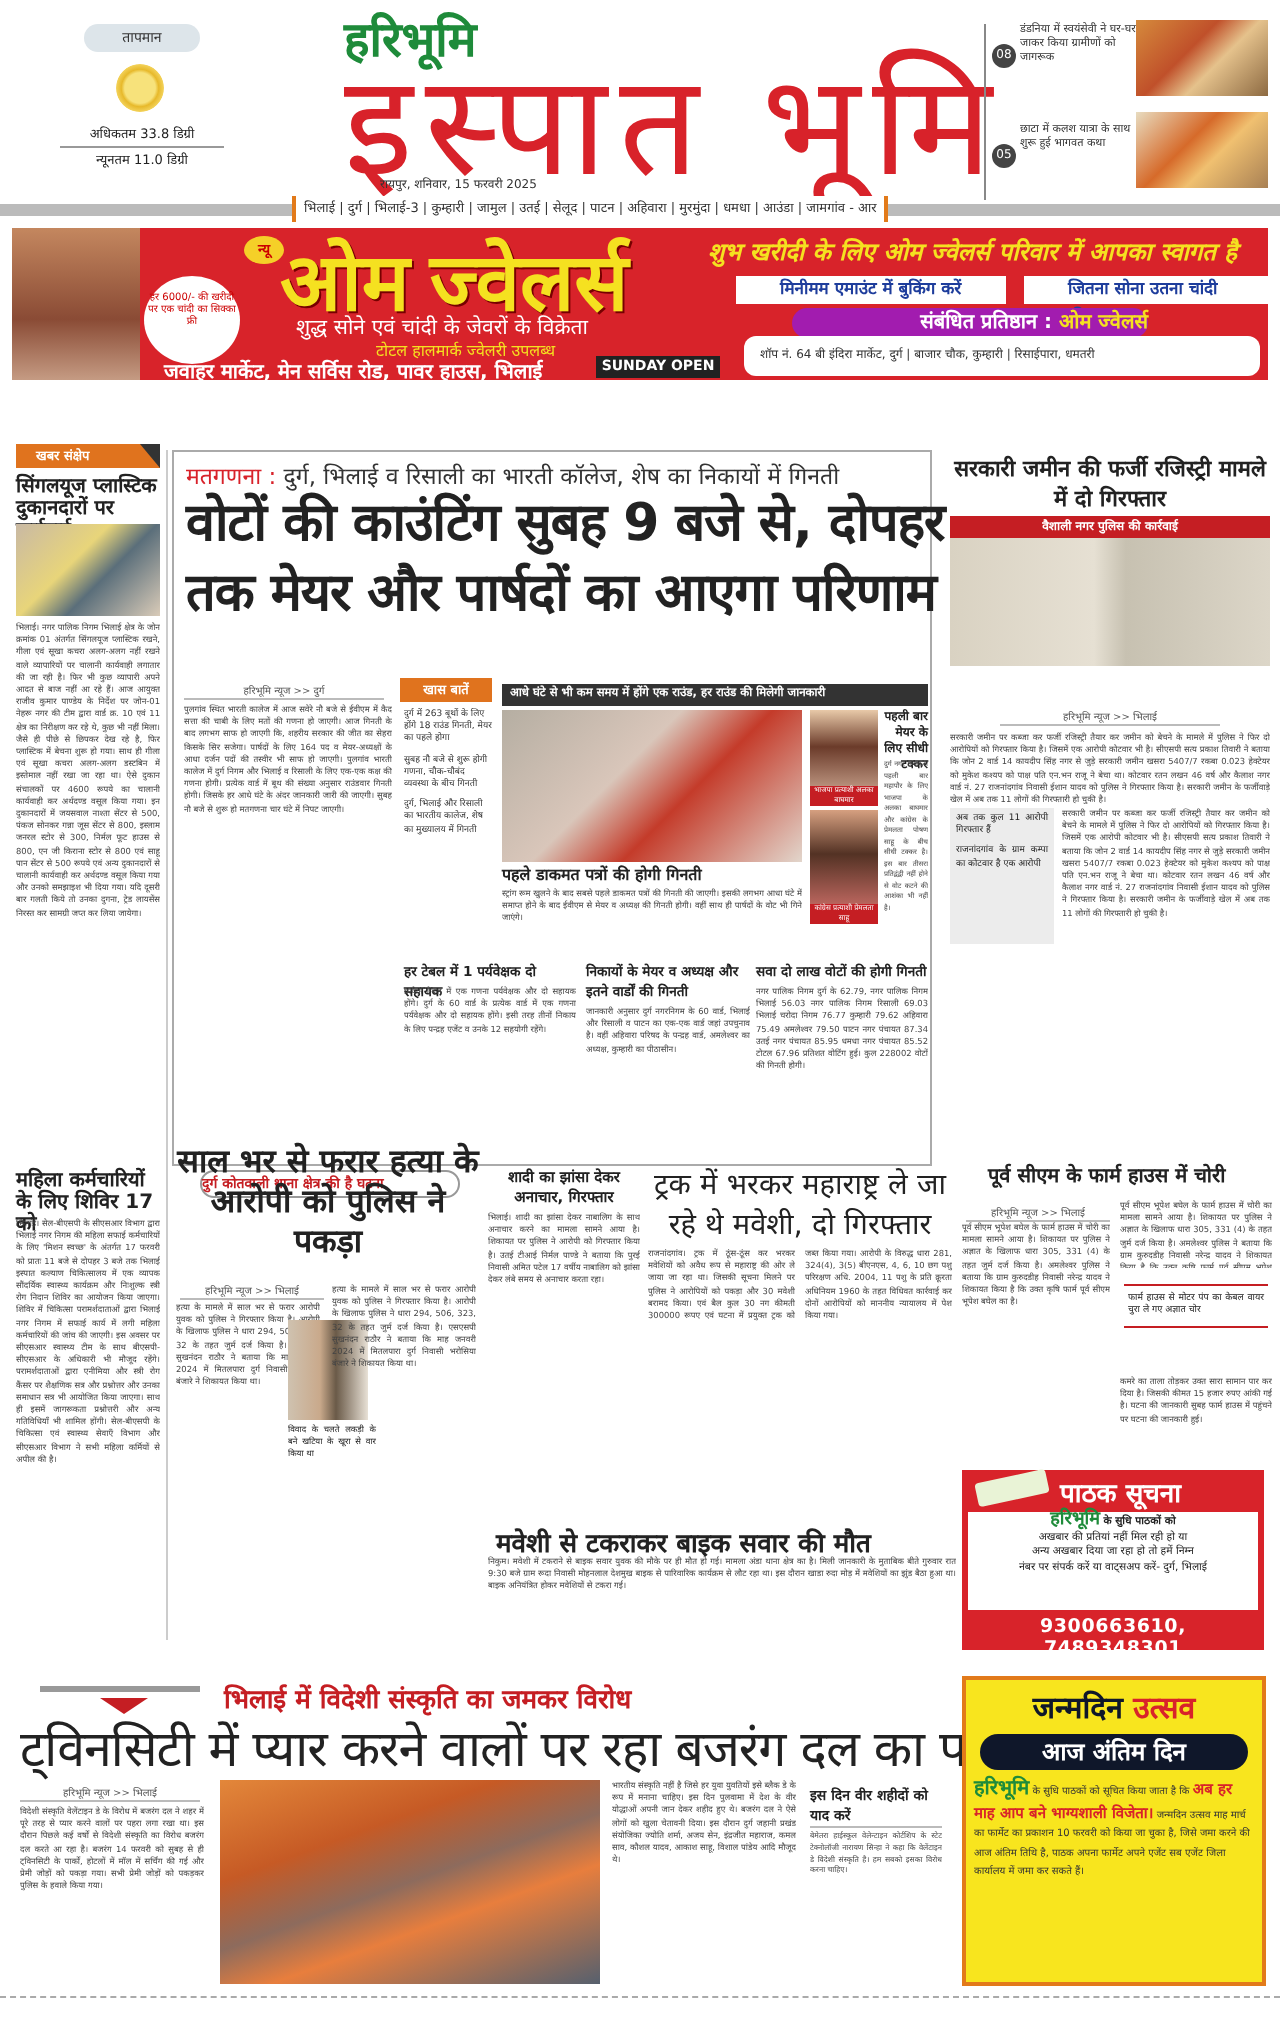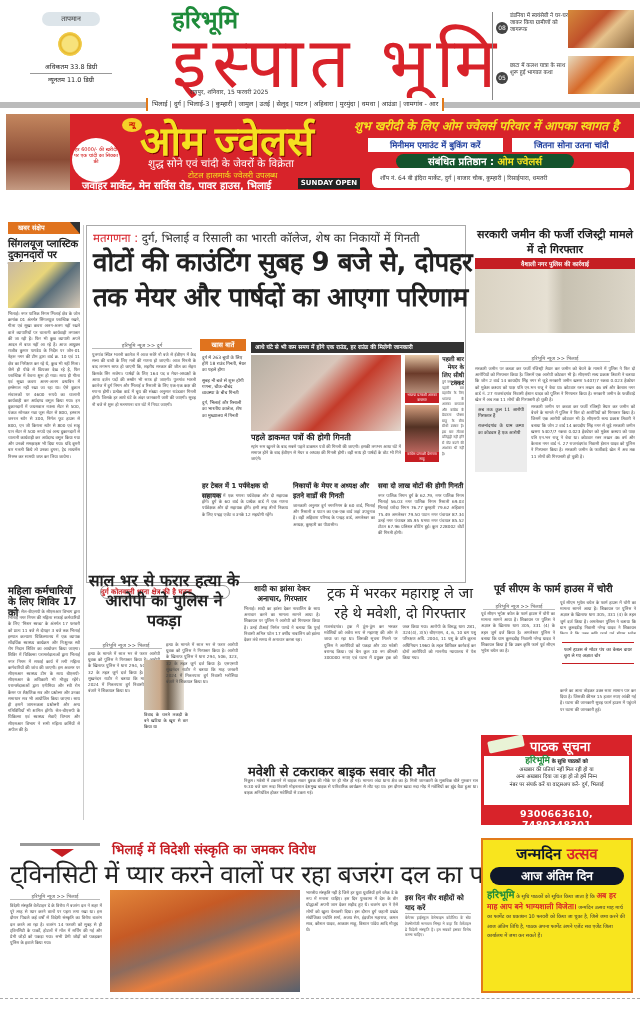--- a/index.html
+++ b/index.html
@@ -24,21 +24,21 @@
 .ad-woman{left:6px;top:114px;width:64px;height:76px;background:linear-gradient(180deg,#c4875f,#8a4b35 60%,#c59b83)}
 .ad-circle{left:72px;top:138px;width:48px;height:44px;border-radius:50%;background:#fff;color:#c00;font-size:5px;text-align:center;padding-top:6px;line-height:6px;border:2px dashed #fff}
 .ad-new{left:122px;top:118px;width:20px;height:14px;border-radius:50%;background:#f5d028;color:#c00;font-size:7px;text-align:center;line-height:14px;font-weight:bold}
 .ad-name{left:140px;top:112px;font-size:40px;color:#f5e120;font-weight:bold;font-family:"Liberation Serif",serif;text-shadow:1px 1px 0 #700}
 .ad-sub{left:148px;top:156px;font-size:10.5px;color:#fff}
 .ad-sub2{left:188px;top:169px;font-size:8px;color:#f5e120;font-weight:normal}
 .ad-addr{left:82px;top:178px;font-size:10px;color:#fff;font-weight:bold}
 .sunday{left:298px;top:178px;width:62px;height:11px;background:#222;color:#fff;font-size:7px;font-weight:bold;text-align:center;line-height:11px}
 .ad-welcome{left:354px;top:117px;font-size:12px;color:#f5e120;font-style:italic;font-weight:bold}
 .ad-pill{top:138px;height:14px;background:#fff;color:#1e3d9c;font-size:8.5px;font-weight:bold;line-height:14px;padding:0 22px}
-.ad-rel{left:396px;top:154px;width:178px;height:15px;background:#14532d;border-radius:8px;color:#fff;font-size:10px;font-weight:bold;text-align:center;line-height:15px}
+.ad-rel{left:396px;top:154px;width:178px;height:15px;background:#a21caf;border-radius:8px;color:#fff;font-size:10px;font-weight:bold;text-align:right;line-height:15px}
 .ad-rel b{color:#f5e120}
 .ad-branch{left:372px;top:168px;width:258px;height:20px;background:#fff;border-radius:6px;font-size:6px;line-height:20px;color:#333;padding-left:8px;white-space:nowrap}
 
 .khabar{left:8px;top:222px;width:72px;height:12px;background:#e0731e;color:#fff;font-size:6.5px;font-weight:bold;line-height:12px;padding-left:10px}
 .khabar:after{content:"";position:absolute;right:-0px;top:0;border-left:10px solid transparent;border-top:12px solid #333}
 .lhead{left:8px;width:72px;font-size:10px;line-height:11px;font-weight:bold;color:#222}
 
 .mainbox{left:86px;top:225px;width:380px;height:358px;border:1px solid #aaa}
 .mat{left:93px;top:230px;font-size:11.5px;color:#333;white-space:nowrap}
 .mat b{color:#d8222a;font-weight:normal}

